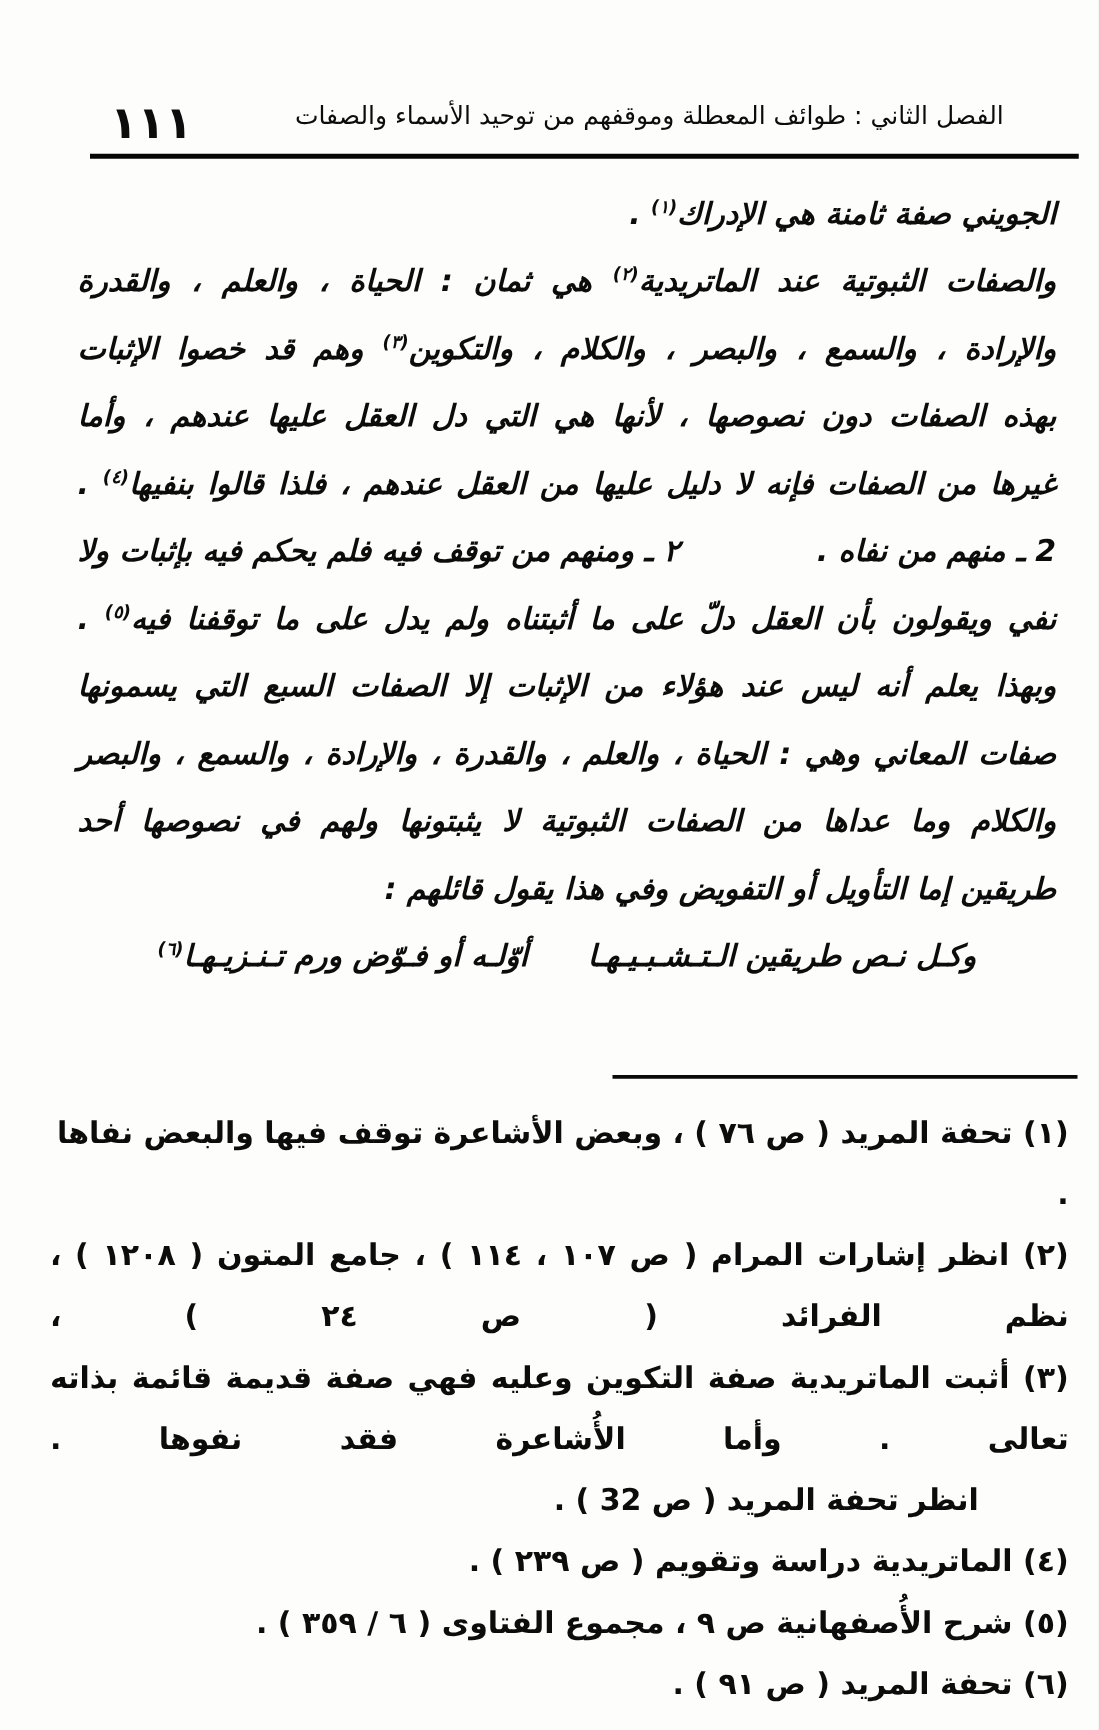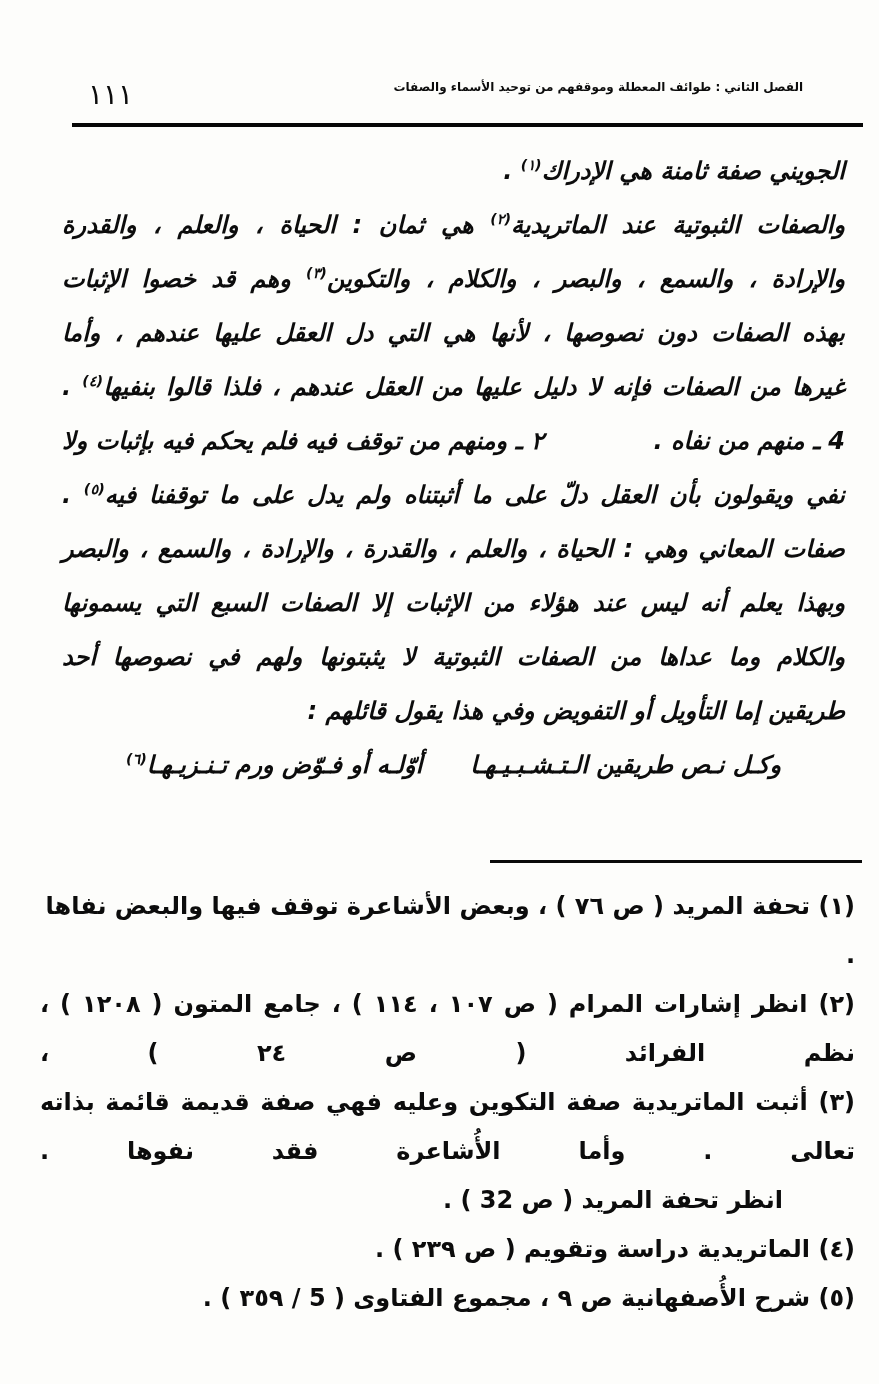--- a/index.html
+++ b/index.html
@@ -16,31 +16,31 @@
     color: #0c0c0c;
     font-family: "DejaVu Sans", sans-serif;
     direction: rtl;
     overflow: hidden;
   }
   
   .chapter-title {
     position: absolute;
     top: 80px;
     right: 76px;
-    font-size: 12px;
-    font-weight: bold;
+    font-size: 20px;
+    font-weight: normal;
     white-space: nowrap;
     text-align: center;
   }
   .page-number {
     position: absolute;
     top: 78px;
     left: 88px;
-    font-size: 28px;
-    font-weight: normal;
+    font-size: 36px;
+    font-weight: bold;
     letter-spacing: 7px;
     direction: ltr;
   }
   .header-rule {
     position: absolute;
     top: 123px;
     left: 72px;
     right: 16px;
     height: 4px;
     background: #060606;
@@ -114,37 +114,38 @@
   <div class="page-number">١١١</div>
   <div class="header-rule"></div>
 
   <div class="body-text">
     <div class="bline start">الجويني صفة ثامنة هي الإدراك<sup>(١)</sup> .</div>
     <div class="bline fill">والصفات الثبوتية عند الماتريدية<sup>(٢)</sup> هي ثمان : الحياة ، والعلم ، والقدرة</div>
     <div class="bline fill">والإرادة ، والسمع ، والبصر ، والكلام ، والتكوين<sup>(٣)</sup> وهم قد خصوا الإثبات</div>
     <div class="bline fill">بهذه الصفات دون نصوصها ، لأنها هي التي دل العقل عليها عندهم ، وأما</div>
     <div class="bline fill">غيرها من الصفات فإنه لا دليل عليها من العقل عندهم ، فلذا قالوا بنفيها<sup>(٤)</sup> .</div>
     <div class="list-row">
-      <span>4 ـ منهم من نفاه .</span>
+      <span>2 ـ منهم من نفاه .</span>
       <span>٢ ـ ومنهم من توقف فيه فلم يحكم فيه بإثبات ولا</span>
     </div>
     <div class="bline fill">نفي ويقولون بأن العقل دلّ على ما أثبتناه ولم يدل على ما توقفنا فيه<sup>(٥)</sup> .</div>
+    <div class="bline fill">وبهذا يعلم أنه ليس عند هؤلاء من الإثبات إلا الصفات السبع التي يسمونها</div>
     <div class="bline fill">صفات المعاني وهي : الحياة ، والعلم ، والقدرة ، والإرادة ، والسمع ، والبصر</div>
-    <div class="bline fill">وبهذا يعلم أنه ليس عند هؤلاء من الإثبات إلا الصفات السبع التي يسمونها</div>
     <div class="bline fill">والكلام وما عداها من الصفات الثبوتية لا يثبتونها ولهم في نصوصها أحد</div>
     <div class="bline start">طريقين إما التأويل أو التفويض وفي هذا يقول قائلهم :</div>
     <div class="poetry-row">
       <span>وكـل نـص طريقين الـتـشـبـيـهـا</span>
       <span>أوّلـه أو فـوّض ورم تـنـزيـهـا<sup>(٦)</sup></span>
     </div>
   </div>
 
   <div class="fn-separator"></div>
   <div class="footnotes">
     <div class="fn">(١) تحفة المريد ( ص ٧٦ ) ، وبعض الأشاعرة توقف فيها والبعض نفاها .</div>
     <div class="fn fn-just">(٢) انظر إشارات المرام ( ص ١٠٧ ، ١١٤ ) ، جامع المتون ( ١٢٠٨ ) ، نظم الفرائد ( ص ٢٤ ) ،</div>
     <div class="fn fn-just">(٣) أثبت الماتريدية صفة التكوين وعليه فهي صفة قديمة قائمة بذاته تعالى . وأما الأُشاعرة فقد نفوها .</div>
     <div class="fn fn-indent">انظر تحفة المريد ( ص 32 ) .</div>
     <div class="fn">(٤) الماتريدية دراسة وتقويم ( ص ٢٣٩ ) .</div>
-    <div class="fn">(٥) شرح الأُصفهانية ص ٩ ، مجموع الفتاوى ( 5 / ٣٥٩ ) .</div>
+    <div class="fn">(٥) شرح الأُصفهانية ص ٩ ، مجموع الفتاوى ( ٦ / ٣٥٩ ) .</div>
+    <div class="fn">(٦) تحفة المريد ( ص ٩١ ) .</div>
   </div>
 
 </div>
 
 </body></html>

